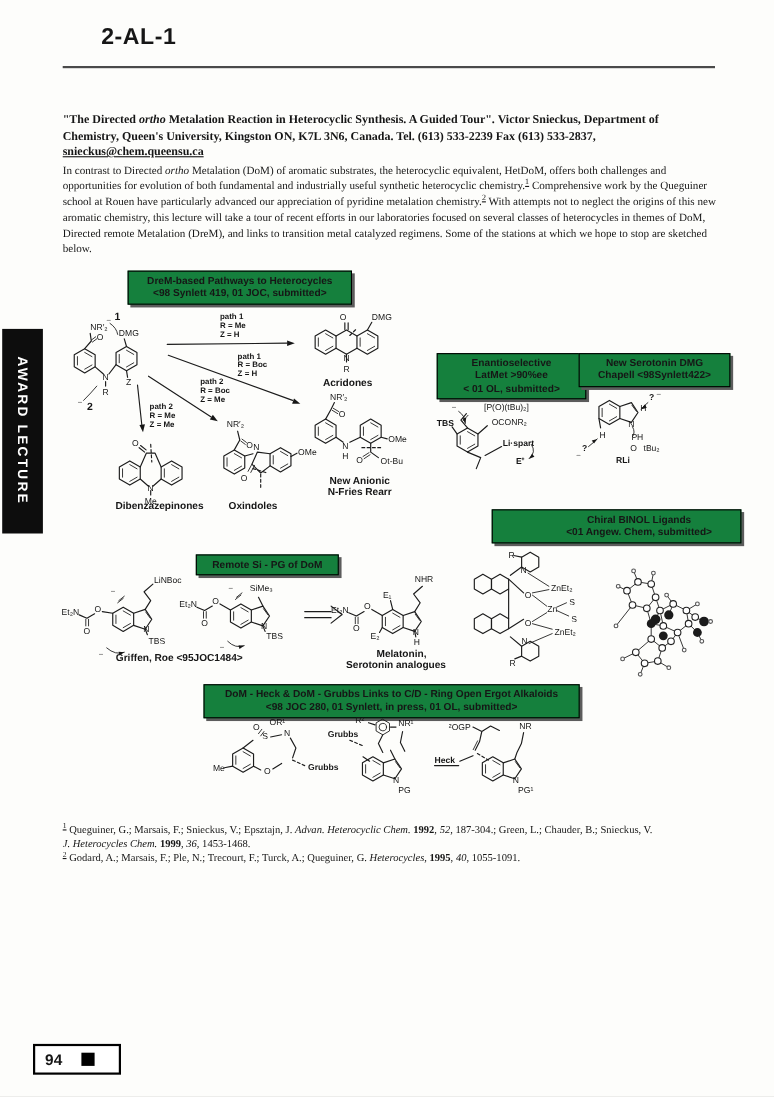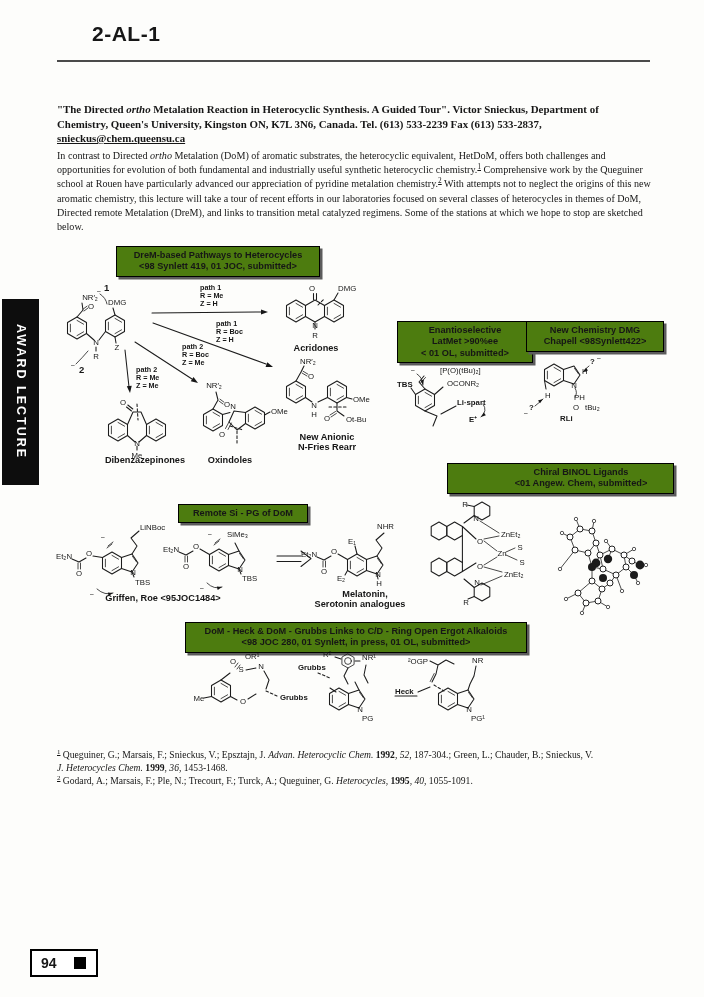--- a/index.html
+++ b/index.html
@@ -10,27 +10,27 @@
         font-weight:bold;font-size:21px;letter-spacing:.5px;margin-left:35px;}
   .rule{position:absolute;left:57px;top:60px;width:593px;height:2px;background:#4a4a4a;}
   .titleblock{position:absolute;left:57px;top:102px;width:600px;font-size:10.9px;line-height:14.6px;}
   .titleblock .tl{white-space:nowrap;}
   .email{font-weight:bold;text-decoration:underline;}
   .abstract{position:absolute;left:57px;top:149px;width:597px;font-size:10.1px;line-height:14.2px;text-align:left;}
   .sidebar{position:absolute;left:2px;top:299px;width:37px;height:186px;background:#0d0d0d;
            display:flex;align-items:center;justify-content:center;}
   .sidebar span{writing-mode:vertical-rl;color:#fff;font-family:"Liberation Sans",sans-serif;
            font-weight:bold;font-size:12.5px;letter-spacing:2px;white-space:nowrap;}
-  .sbox{position:absolute;border:1.5px solid #000;background:#4d7c0f;box-shadow:2.5px 2.5px 0 #5c5c5c;
+  .sbox{position:absolute;border:1.5px solid #000;background:#15803d;box-shadow:2.5px 2.5px 0 #5c5c5c;
         font-family:"Liberation Sans",sans-serif;font-weight:bold;font-size:9.2px;line-height:11.4px;
         text-align:center;padding:3px 3px;}
   .refs{position:absolute;left:57px;top:748px;width:600px;font-size:9.6px;line-height:13.2px;}
   .refs .rl{white-space:nowrap;}
   .pagebox{position:absolute;left:30px;top:949px;border:2px solid #000;background:#fff;
-        display:flex;align-items:center;gap:17px;padding:4px 10px 4px 9px;}
+        display:flex;align-items:center;gap:17px;padding:4px 22px 4px 9px;}
   .pagebox .pn{font-family:"Liberation Sans",sans-serif;font-weight:bold;font-size:14px;}
   .pagebox .sq{width:12px;height:12px;background:#000;}
   svg{position:absolute;overflow:visible;}
   .t{font-family:"Liberation Sans",sans-serif;font-size:7.8px;fill:#161616;}
   .tb{font-weight:bold;}
   .tm{text-anchor:middle;}
   .cap{font-family:"Liberation Sans",sans-serif;font-size:9.2px;font-weight:bold;fill:#161616;text-anchor:middle;}
   .pl{font-family:"Liberation Sans",sans-serif;font-size:7.2px;font-weight:bold;fill:#161616;}
   .num{font-family:"Liberation Sans",sans-serif;font-size:9.5px;font-weight:bold;fill:#161616;}
   .mini{font-family:"Liberation Sans",sans-serif;font-size:6.5px;fill:#161616;}
@@ -78,21 +78,21 @@
   <div class="sbox" style="left:116px;top:246px;width:196px;">
     <div>DreM-based Pathways to Heterocycles</div>
     <div>&lt;98 Synlett 419, 01 JOC, submitted&gt;</div>
   </div>
   <div class="sbox" style="left:397px;top:321px;width:128px;">
     <div>Enantioselective</div>
     <div>LatMet &gt;90%ee</div>
     <div>&lt; 01 OL, submitted&gt;</div>
   </div>
   <div class="sbox" style="left:526px;top:321px;width:130px;">
-    <div>New Chemistry DMG</div>
+    <div>New Serotonin DMG</div>
     <div>Chapell &lt;98Synlett422&gt;</div>
   </div>
   <div class="sbox" style="left:447px;top:463px;width:178px;padding-left:44px;">
     <div>Chiral BINOL Ligands</div>
     <div>&lt;01 Angew. Chem, submitted&gt;</div>
   </div>
   <div class="sbox" style="left:178px;top:504px;width:122px;">
     <div>Remote Si  - PG of DoM</div>
   </div>
   <div class="sbox" style="left:185px;top:622px;width:334px;">

